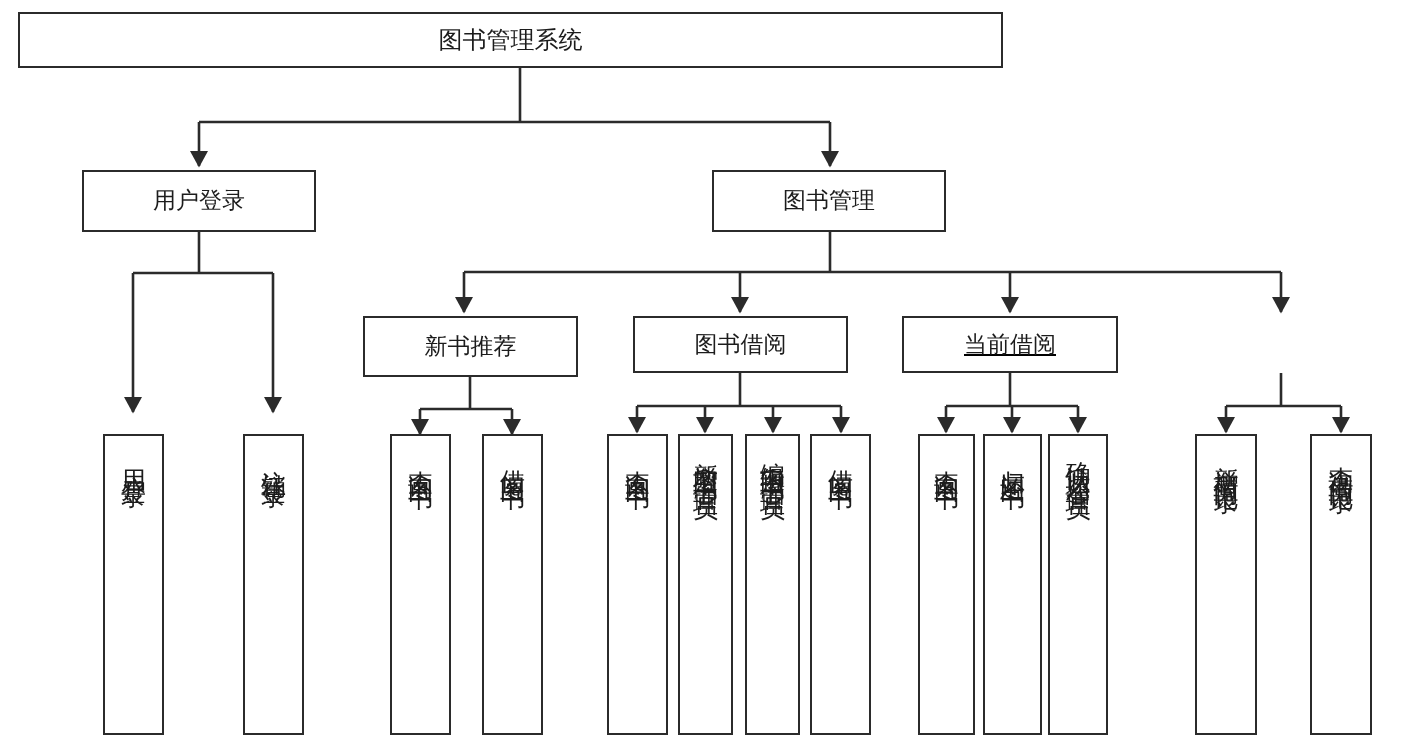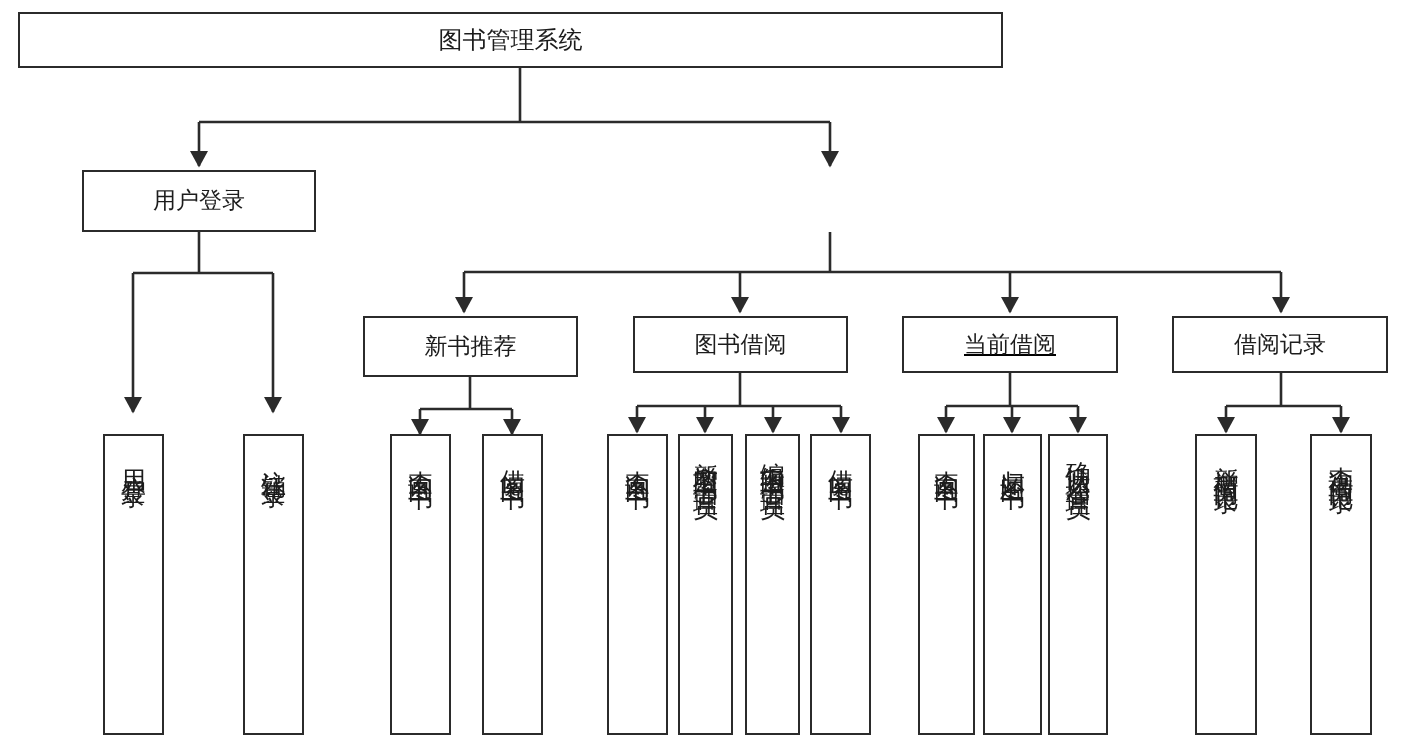--- a/index.html
+++ b/index.html
@@ -129,33 +129,33 @@
     </g>
   </svg>
 
   <div class="node horiz root" style="left:18px; top:12px; width:985px; height:56px;">
     <span class="label">图书管理系统</span>
   </div>
 
   <div class="node horiz" style="left:82px; top:170px; width:234px; height:62px;">
     <span class="label">用户登录</span>
   </div>
+  <div class="node horiz" style="left:712px; top:170px; width:234px; height:62px;">
+    <span class="label">图书管理</span>
+  </div>
 
   <div class="node horiz" style="left:363px; top:316px; width:215px; height:61px;">
     <span class="label">新书推荐</span>
   </div>
   <div class="node horiz" style="left:633px; top:316px; width:215px; height:57px;">
     <span class="label">图书借阅</span>
   </div>
   <div class="node horiz" style="left:902px; top:316px; width:216px; height:57px;text-decoration:underline;">
     <span class="label">当前借阅</span>
   </div>
-  <div class="node horiz" style="left:1172px; top:316px; width:216px; height:57px;">
-    <span class="label">借阅记录</span>
-  </div>
 
   <div class="node vert" style="left:103px; top:434px; width:61px; height:301px;">
     <span class="label">用户登录</span>
   </div>
   <div class="node vert" style="left:243px; top:434px; width:61px; height:301px;">
     <span class="label">注销登录</span>
   </div>
 
   <div class="node vert" style="left:390px; top:434px; width:61px; height:301px;">
     <span class="label">查询图书</span>

